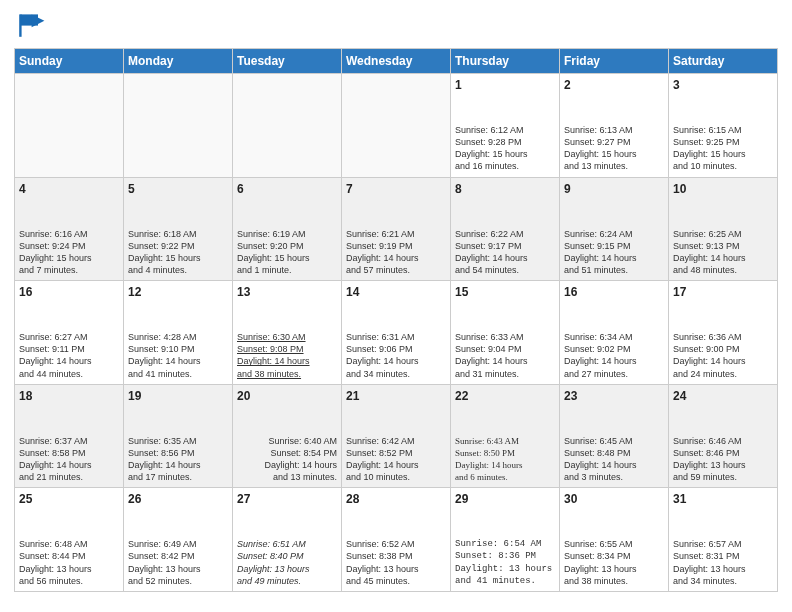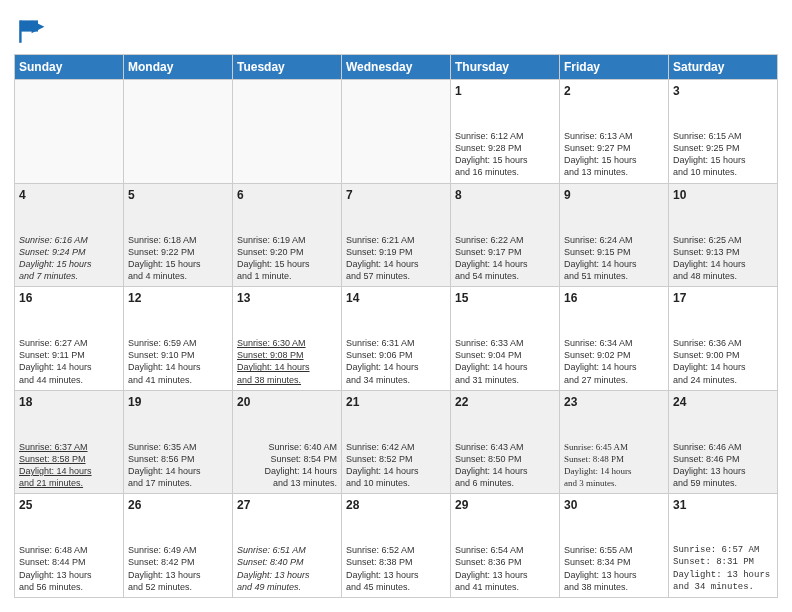--- a/index.html
+++ b/index.html
@@ -6,21 +6,21 @@
     body {
       width: 792px;
       height: 612px;
       font-family: Arial, sans-serif;
       background: #fff;
       overflow: hidden;
     }
     .page {
       width: 792px;
       height: 612px;
-      padding: 10px 14px;
+      padding: 4px 14px;
     }
     .header {
       display: flex;
       justify-content: space-between;
       align-items: flex-start;
       margin-bottom: 8px;
     }
     .logo {
       display: flex;
       align-items: center;
@@ -158,21 +158,21 @@
             <div class="day-number">3</div>
             <div class="day-info" style="white-space: pre-line;">Sunrise: 6:15 AM
 Sunset: 9:25 PM
 Daylight: 15 hours
 and 10 minutes.</div>
           </td>
         </tr>
         <tr>
           <td class="alt-row">
             <div class="day-number">4</div>
-            <div class="day-info" style="white-space: pre-line; font-style: italic;">Sunrise: 6:16 AM
+            <div class="day-info" style="white-space: pre-line;">Sunrise: 6:16 AM
 Sunset: 9:24 PM
 Daylight: 15 hours
 and 7 minutes.</div>
           </td>
           <td class="alt-row">
             <div class="day-number">5</div>
             <div class="day-info" style="white-space: pre-line;">Sunrise: 6:18 AM
 Sunset: 9:22 PM
 Daylight: 15 hours
 and 4 minutes.</div>
@@ -216,21 +216,21 @@
         <tr>
           <td>
             <div class="day-number">16</div>
             <div class="day-info" style="white-space: pre-line;">Sunrise: 6:27 AM
 Sunset: 9:11 PM
 Daylight: 14 hours
 and 44 minutes.</div>
           </td>
           <td>
             <div class="day-number">12</div>
-            <div class="day-info" style="white-space: pre-line;">Sunrise: 6:59 AM
+            <div class="day-info" style="white-space: pre-line;">Sunrise: 4:28 AM
 Sunset: 9:10 PM
 Daylight: 14 hours
 and 41 minutes.</div>
           </td>
           <td>
             <div class="day-number">13</div>
             <div class="day-info" style="white-space: pre-line; text-decoration: underline;">Sunrise: 6:30 AM
 Sunset: 9:08 PM
 Daylight: 14 hours
 and 38 minutes.</div>
@@ -260,21 +260,21 @@
             <div class="day-number">17</div>
             <div class="day-info" style="white-space: pre-line;">Sunrise: 6:36 AM
 Sunset: 9:00 PM
 Daylight: 14 hours
 and 24 minutes.</div>
           </td>
         </tr>
         <tr>
           <td class="alt-row">
             <div class="day-number">18</div>
-            <div class="day-info" style="white-space: pre-line; text-decoration: underline;">Sunrise: 6:37 AM
+            <div class="day-info" style="white-space: pre-line;">Sunrise: 6:37 AM
 Sunset: 8:58 PM
 Daylight: 14 hours
 and 21 minutes.</div>
           </td>
           <td class="alt-row">
             <div class="day-number">19</div>
             <div class="day-info" style="white-space: pre-line;">Sunrise: 6:35 AM
 Sunset: 8:56 PM
 Daylight: 14 hours
 and 17 minutes.</div>
@@ -288,28 +288,28 @@
           </td>
           <td class="alt-row">
             <div class="day-number">21</div>
             <div class="day-info" style="white-space: pre-line;">Sunrise: 6:42 AM
 Sunset: 8:52 PM
 Daylight: 14 hours
 and 10 minutes.</div>
           </td>
           <td class="alt-row">
             <div class="day-number">22</div>
-            <div class="day-info" style="white-space: pre-line;">Sunrise: 6:43 AM
+            <div class="day-info" style="white-space: pre-line; font-family: Liberation Serif, serif;">Sunrise: 6:43 AM
 Sunset: 8:50 PM
 Daylight: 14 hours
 and 6 minutes.</div>
           </td>
           <td class="alt-row">
             <div class="day-number">23</div>
-            <div class="day-info" style="white-space: pre-line; font-family: Liberation Serif, serif;">Sunrise: 6:45 AM
+            <div class="day-info" style="white-space: pre-line;">Sunrise: 6:45 AM
 Sunset: 8:48 PM
 Daylight: 14 hours
 and 3 minutes.</div>
           </td>
           <td class="alt-row">
             <div class="day-number">24</div>
             <div class="day-info" style="white-space: pre-line;">Sunrise: 6:46 AM
 Sunset: 8:46 PM
 Daylight: 13 hours
 and 59 minutes.</div>
@@ -339,35 +339,35 @@
           </td>
           <td>
             <div class="day-number">28</div>
             <div class="day-info" style="white-space: pre-line;">Sunrise: 6:52 AM
 Sunset: 8:38 PM
 Daylight: 13 hours
 and 45 minutes.</div>
           </td>
           <td>
             <div class="day-number">29</div>
-            <div class="day-info" style="white-space: pre-line;">Sunrise: 6:54 AM
+            <div class="day-info" style="white-space: pre-line; font-family: Liberation Mono, monospace;">Sunrise: 6:54 AM
 Sunset: 8:36 PM
 Daylight: 13 hours
 and 41 minutes.</div>
           </td>
           <td>
             <div class="day-number">30</div>
             <div class="day-info" style="white-space: pre-line;">Sunrise: 6:55 AM
 Sunset: 8:34 PM
 Daylight: 13 hours
 and 38 minutes.</div>
           </td>
           <td>
             <div class="day-number">31</div>
-            <div class="day-info" style="white-space: pre-line; font-family: Liberation Mono, monospace;">Sunrise: 6:57 AM
+            <div class="day-info" style="white-space: pre-line;">Sunrise: 6:57 AM
 Sunset: 8:31 PM
 Daylight: 13 hours
 and 34 minutes.</div>
           </td>
         </tr>
       </tbody>
   </table>
 </div>
 
 </body></html>

